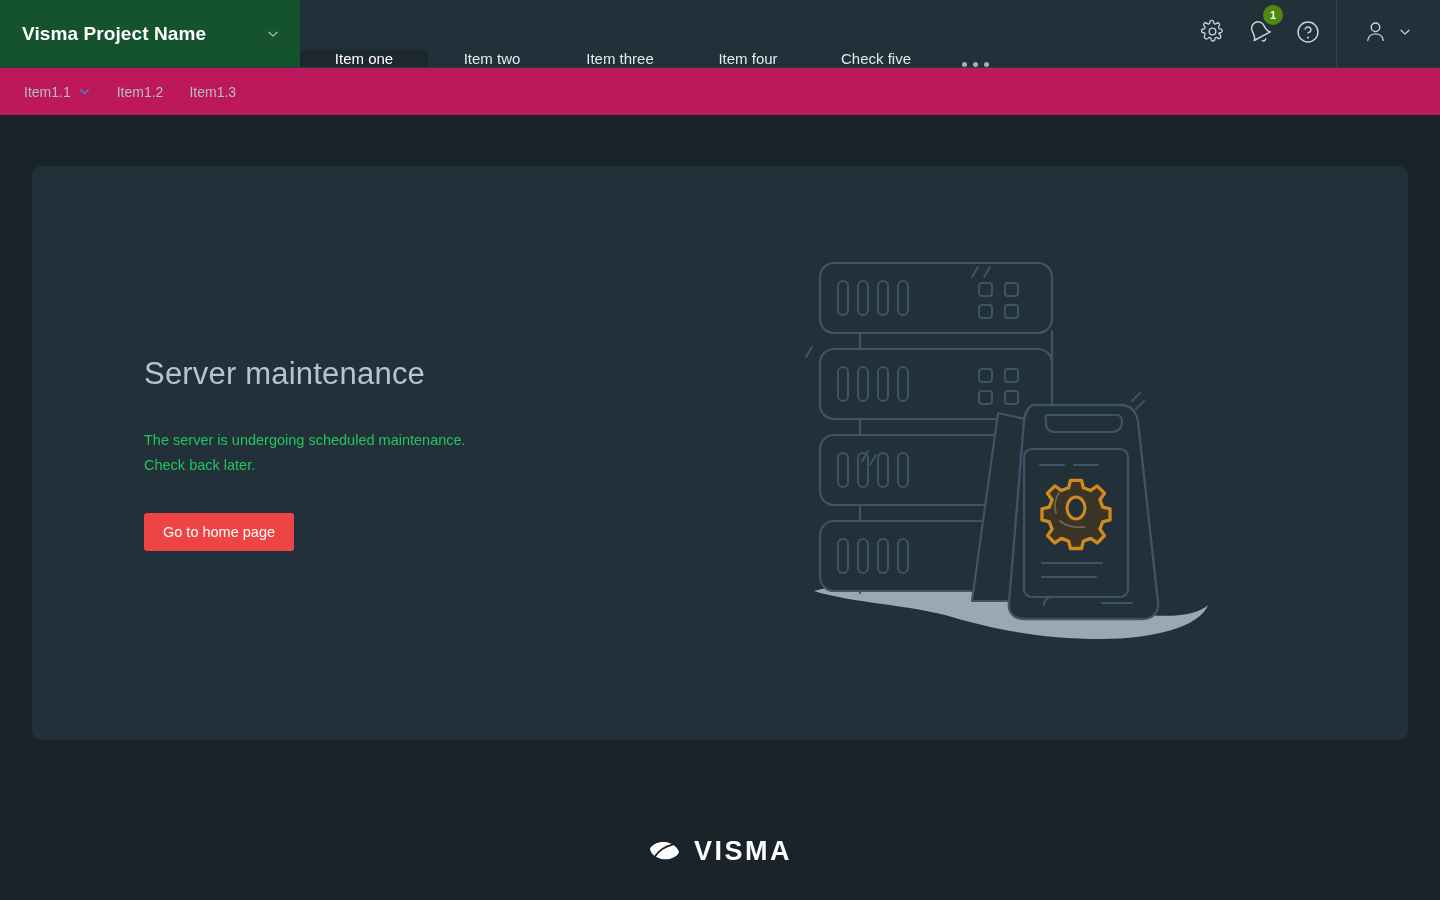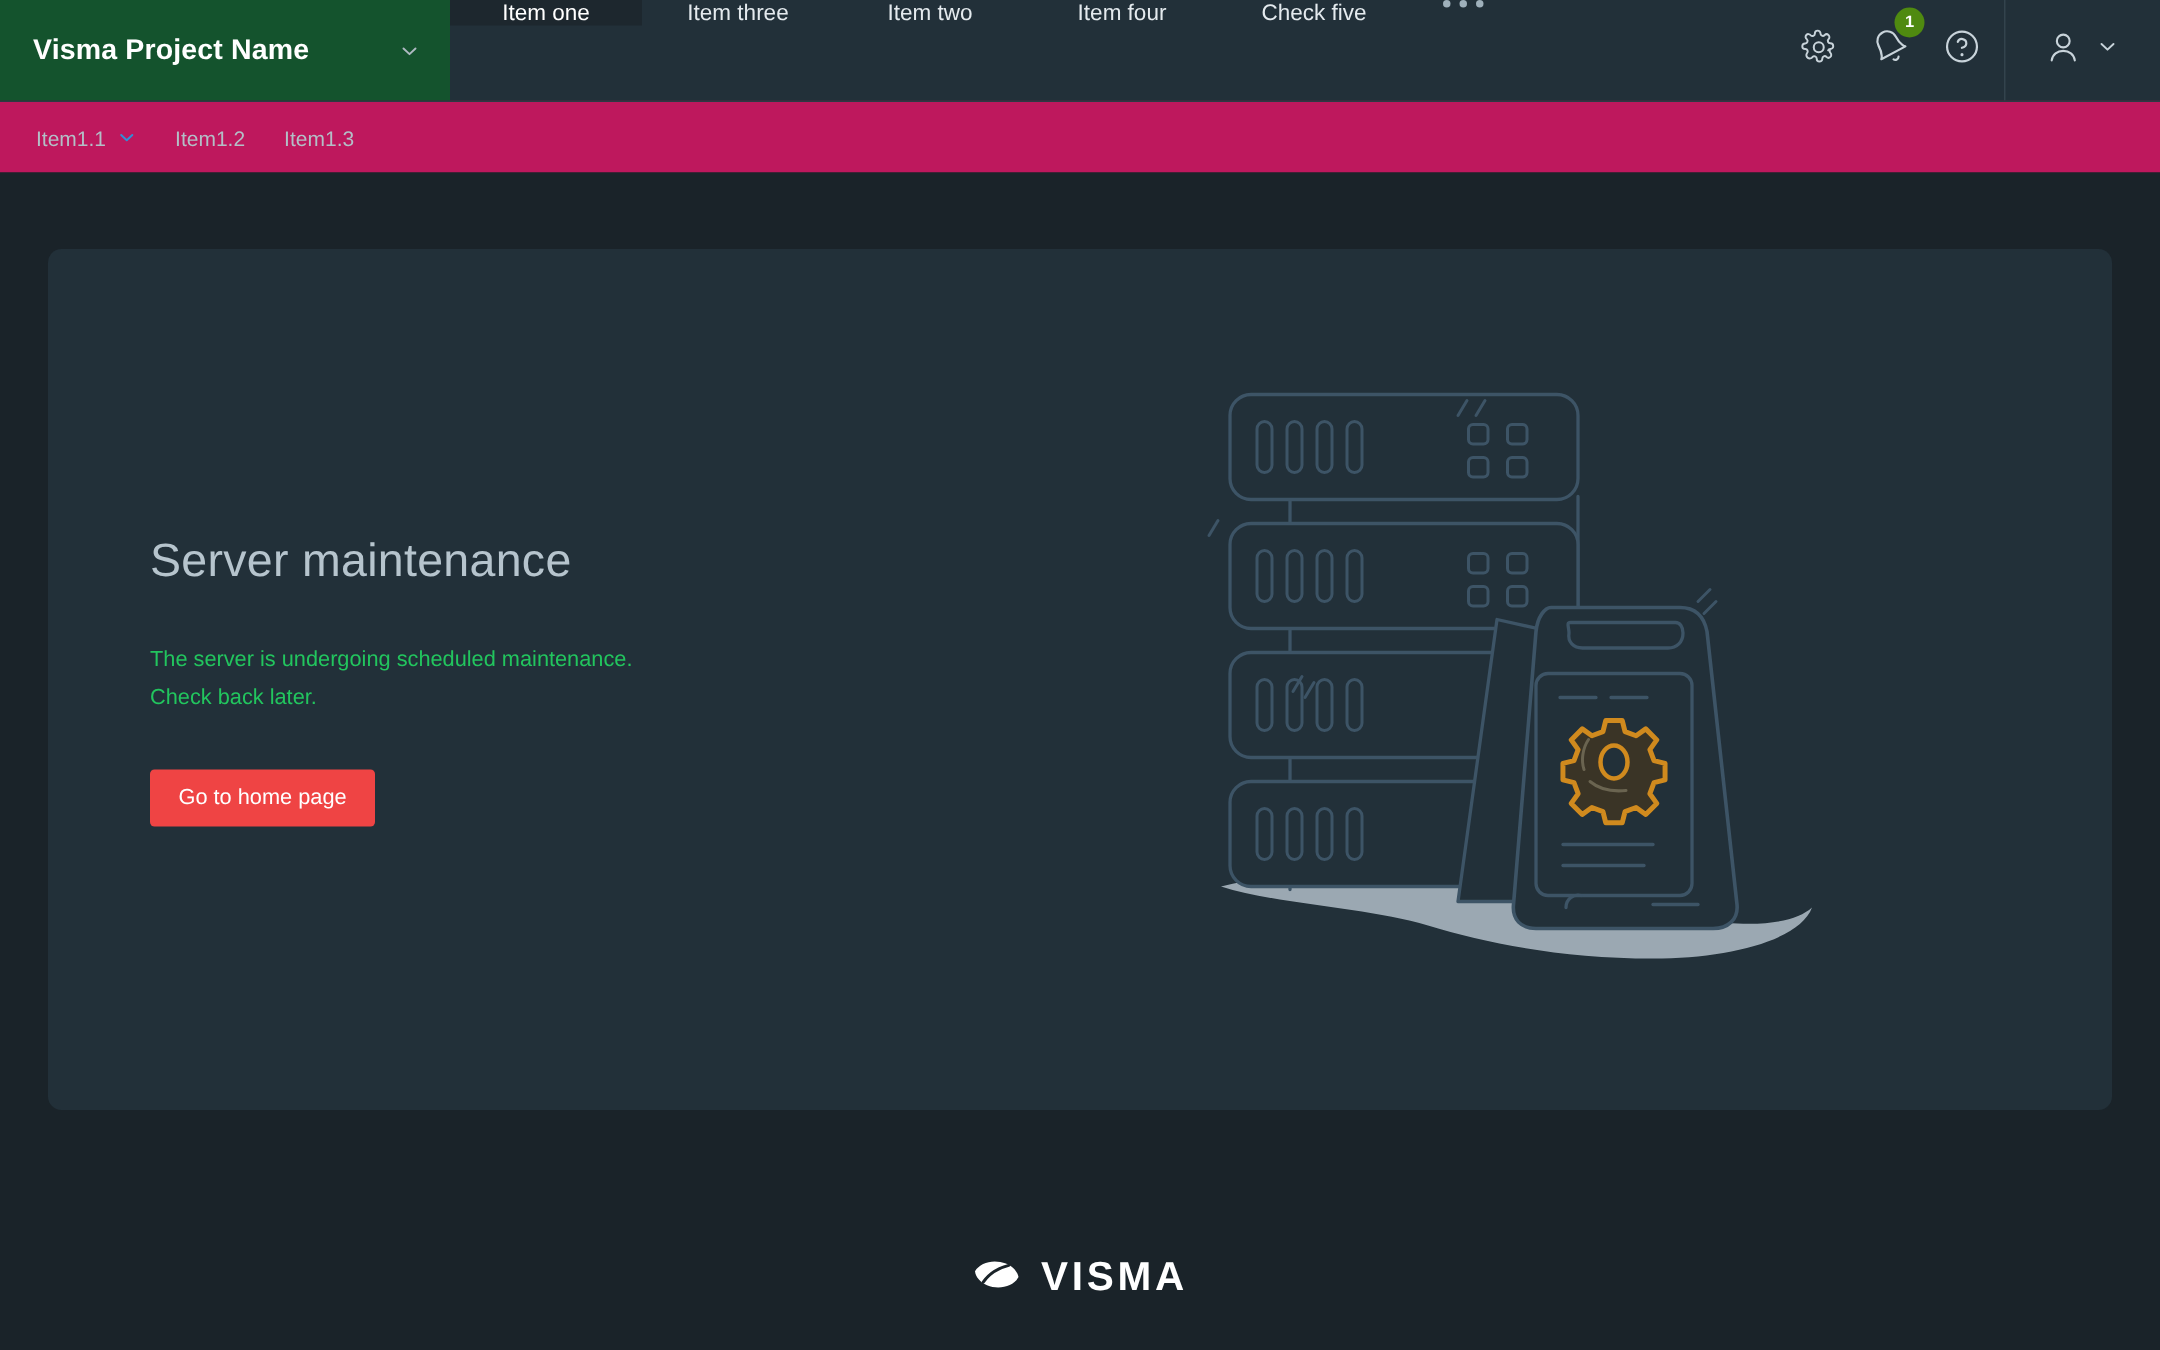--- a/index.html
+++ b/index.html
@@ -43,23 +43,24 @@
   }
   .brand-caret {
     margin-left: auto;
     display: flex;
     align-items: center;
     color: #aeb9c1;
   }
 
   .tabs {
     display: flex;
-    align-items: flex-start;
+    align-items: flex-end;
     flex: 1 1 auto;
     min-width: 0;
+    margin-top: 40px;
   }
   .tab {
     display: flex;
     align-items: center;
     justify-content: center;
     padding: 0 18px;
     min-width: 128px;
     font-size: 15px;
     color: #e4eaee;
     white-space: nowrap;
@@ -173,21 +174,21 @@
     overflow: hidden;
   }
 
   .card-inner {
     display: flex;
     height: 100%;
     align-items: center;
   }
 
   .copy {
-    padding-left: 68px;
+    padding-left: 112px;
     width: 620px;
     flex: 0 0 620px;
   }
   .copy h1 {
     font-size: 31px;
     font-weight: normal;
     color: #b6c4cd;
     letter-spacing: .2px;
     margin-bottom: 36px;
   }
@@ -242,24 +243,24 @@
         <path d="M3 5.3 L7 9.1 L11 5.3" stroke="#aeb9c1" stroke-width="1.3" fill="none" stroke-linecap="round" stroke-linejoin="round"></path>
       </svg>
     </span>
   </div>
 
   <div class="tabs">
     <div class="tab active">
       <span>Item one</span>
     </div>
     <div class="tab">
+      <span>Item two</span>
+    </div>
+    <div class="tab">
       <span>Item three</span>
-    </div>
-    <div class="tab">
-      <span>Item two</span>
     </div>
     <div class="tab">
       <span>Item four</span>
     </div>
     <div class="tab">
       <span>Check five</span>
     </div>
     <div class="tab-more">
       <i></i>
       <i></i>

